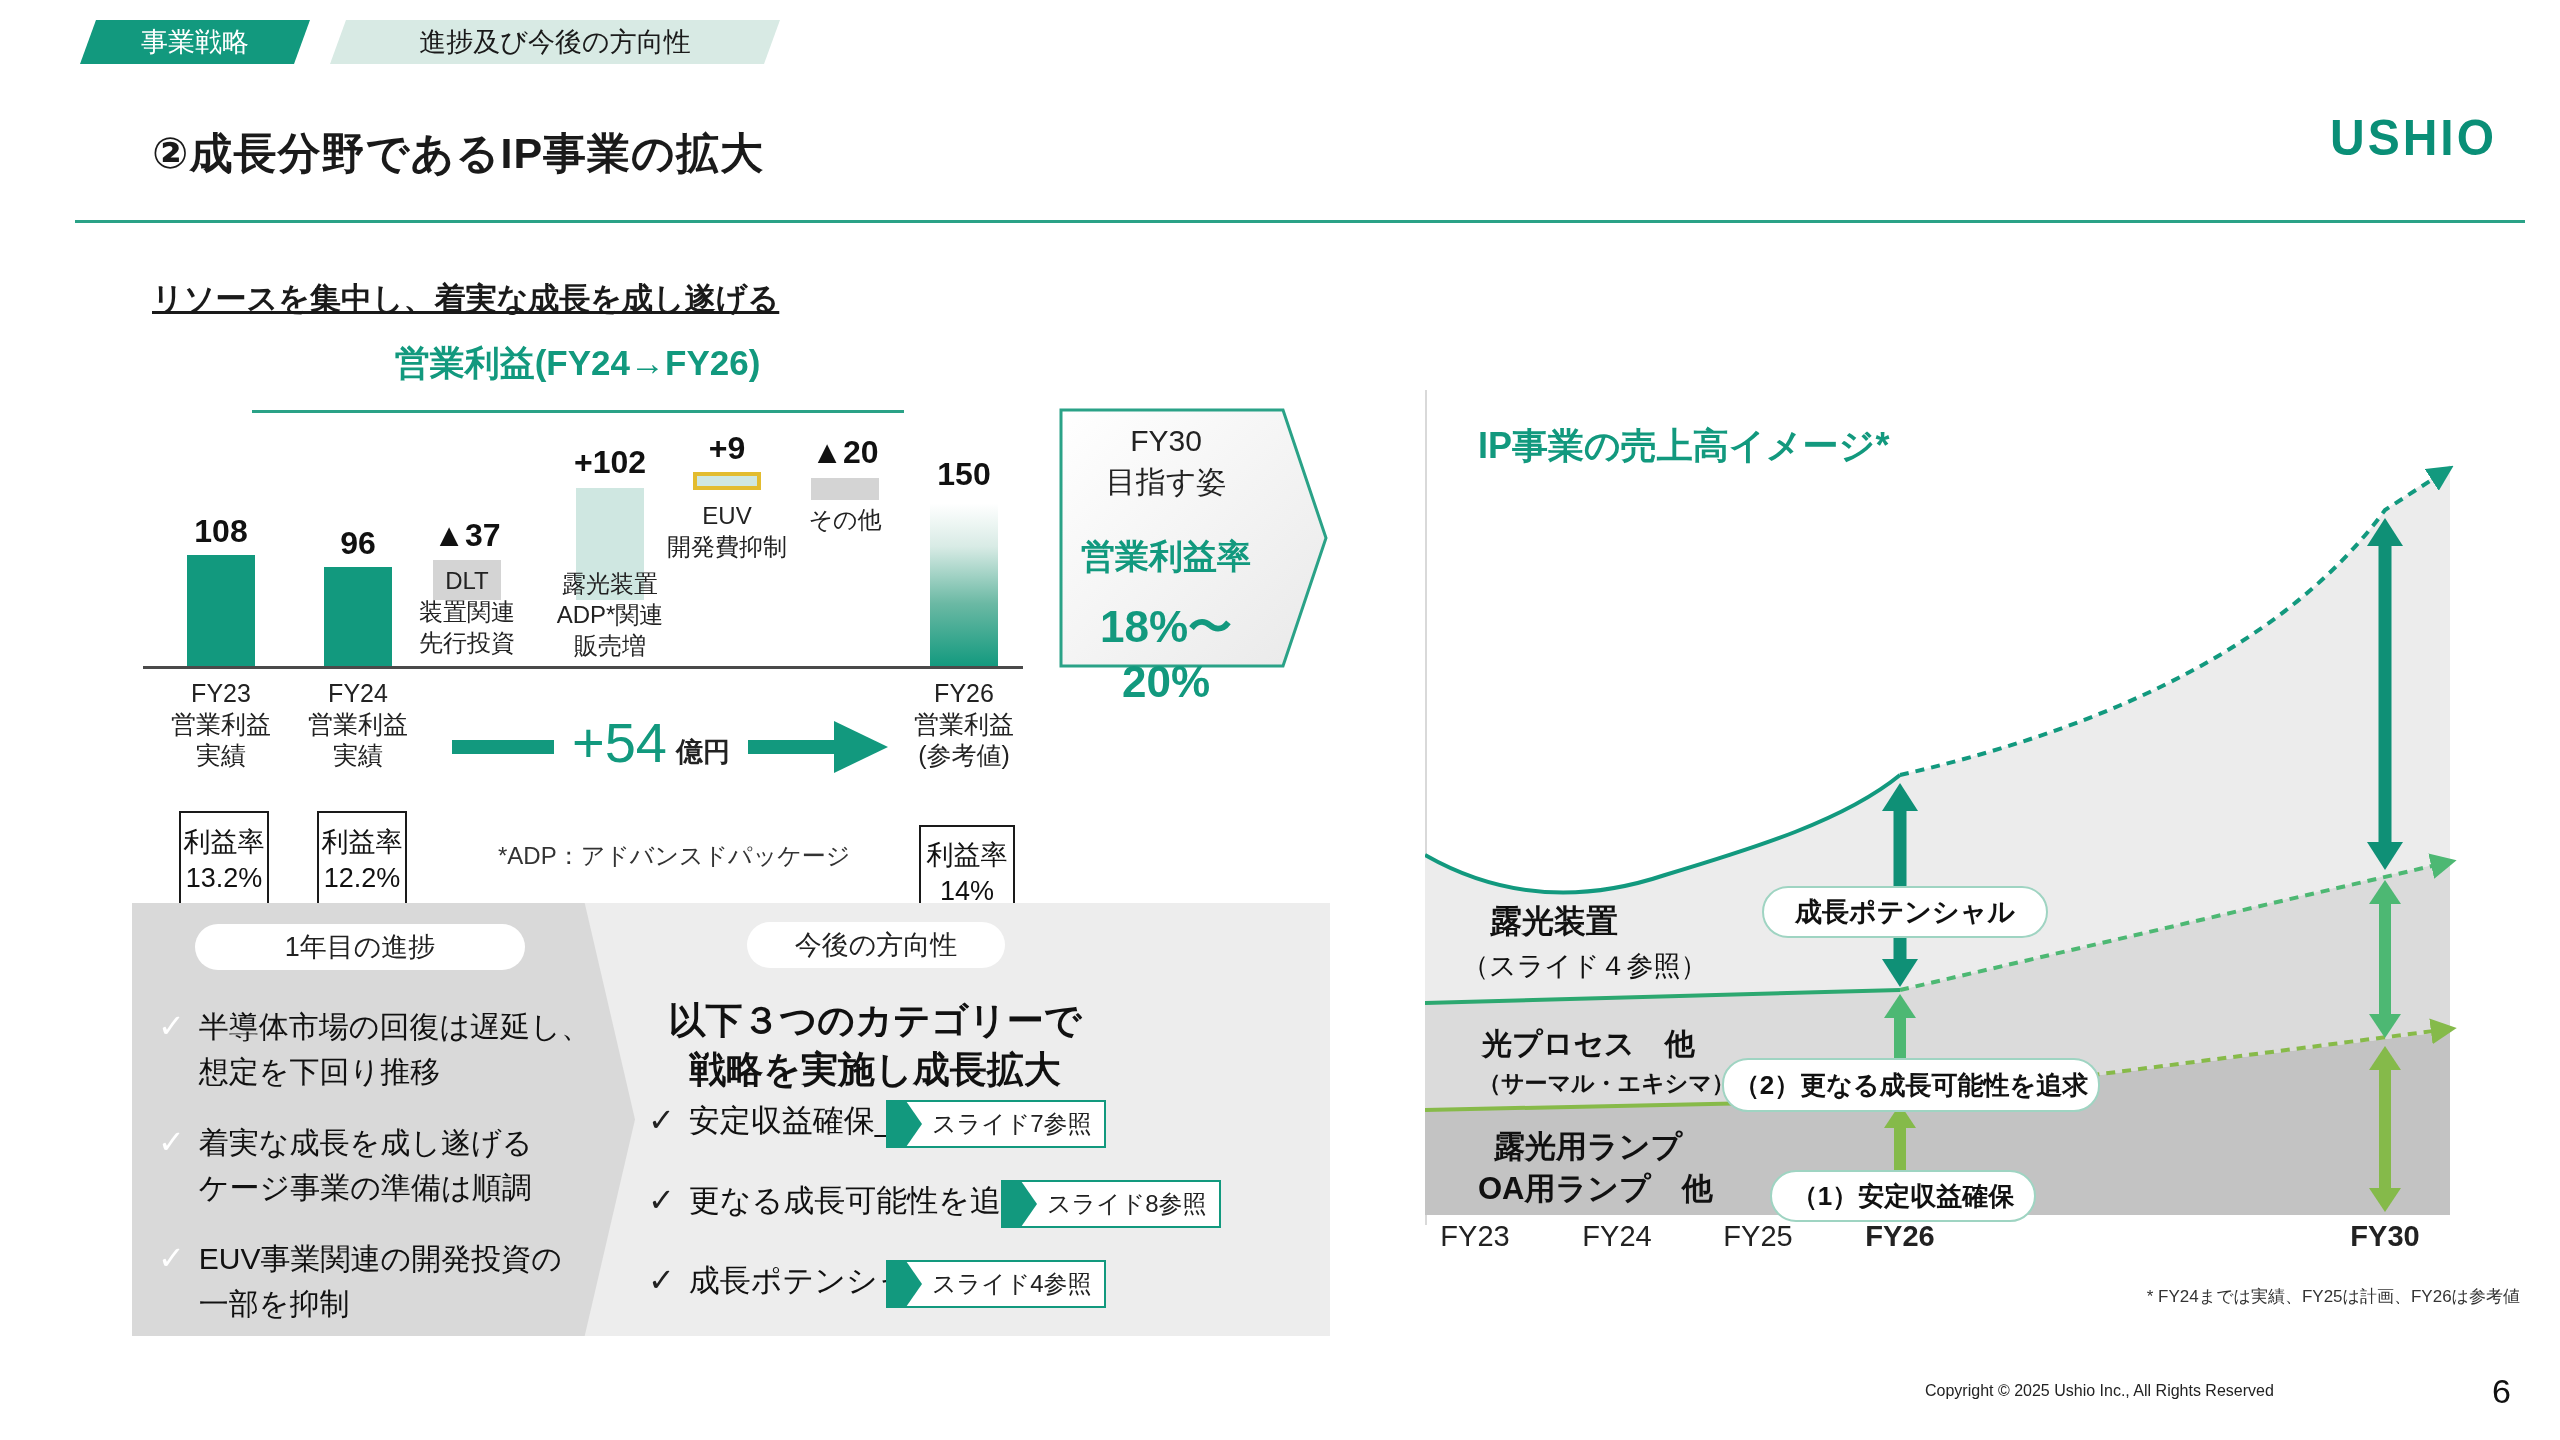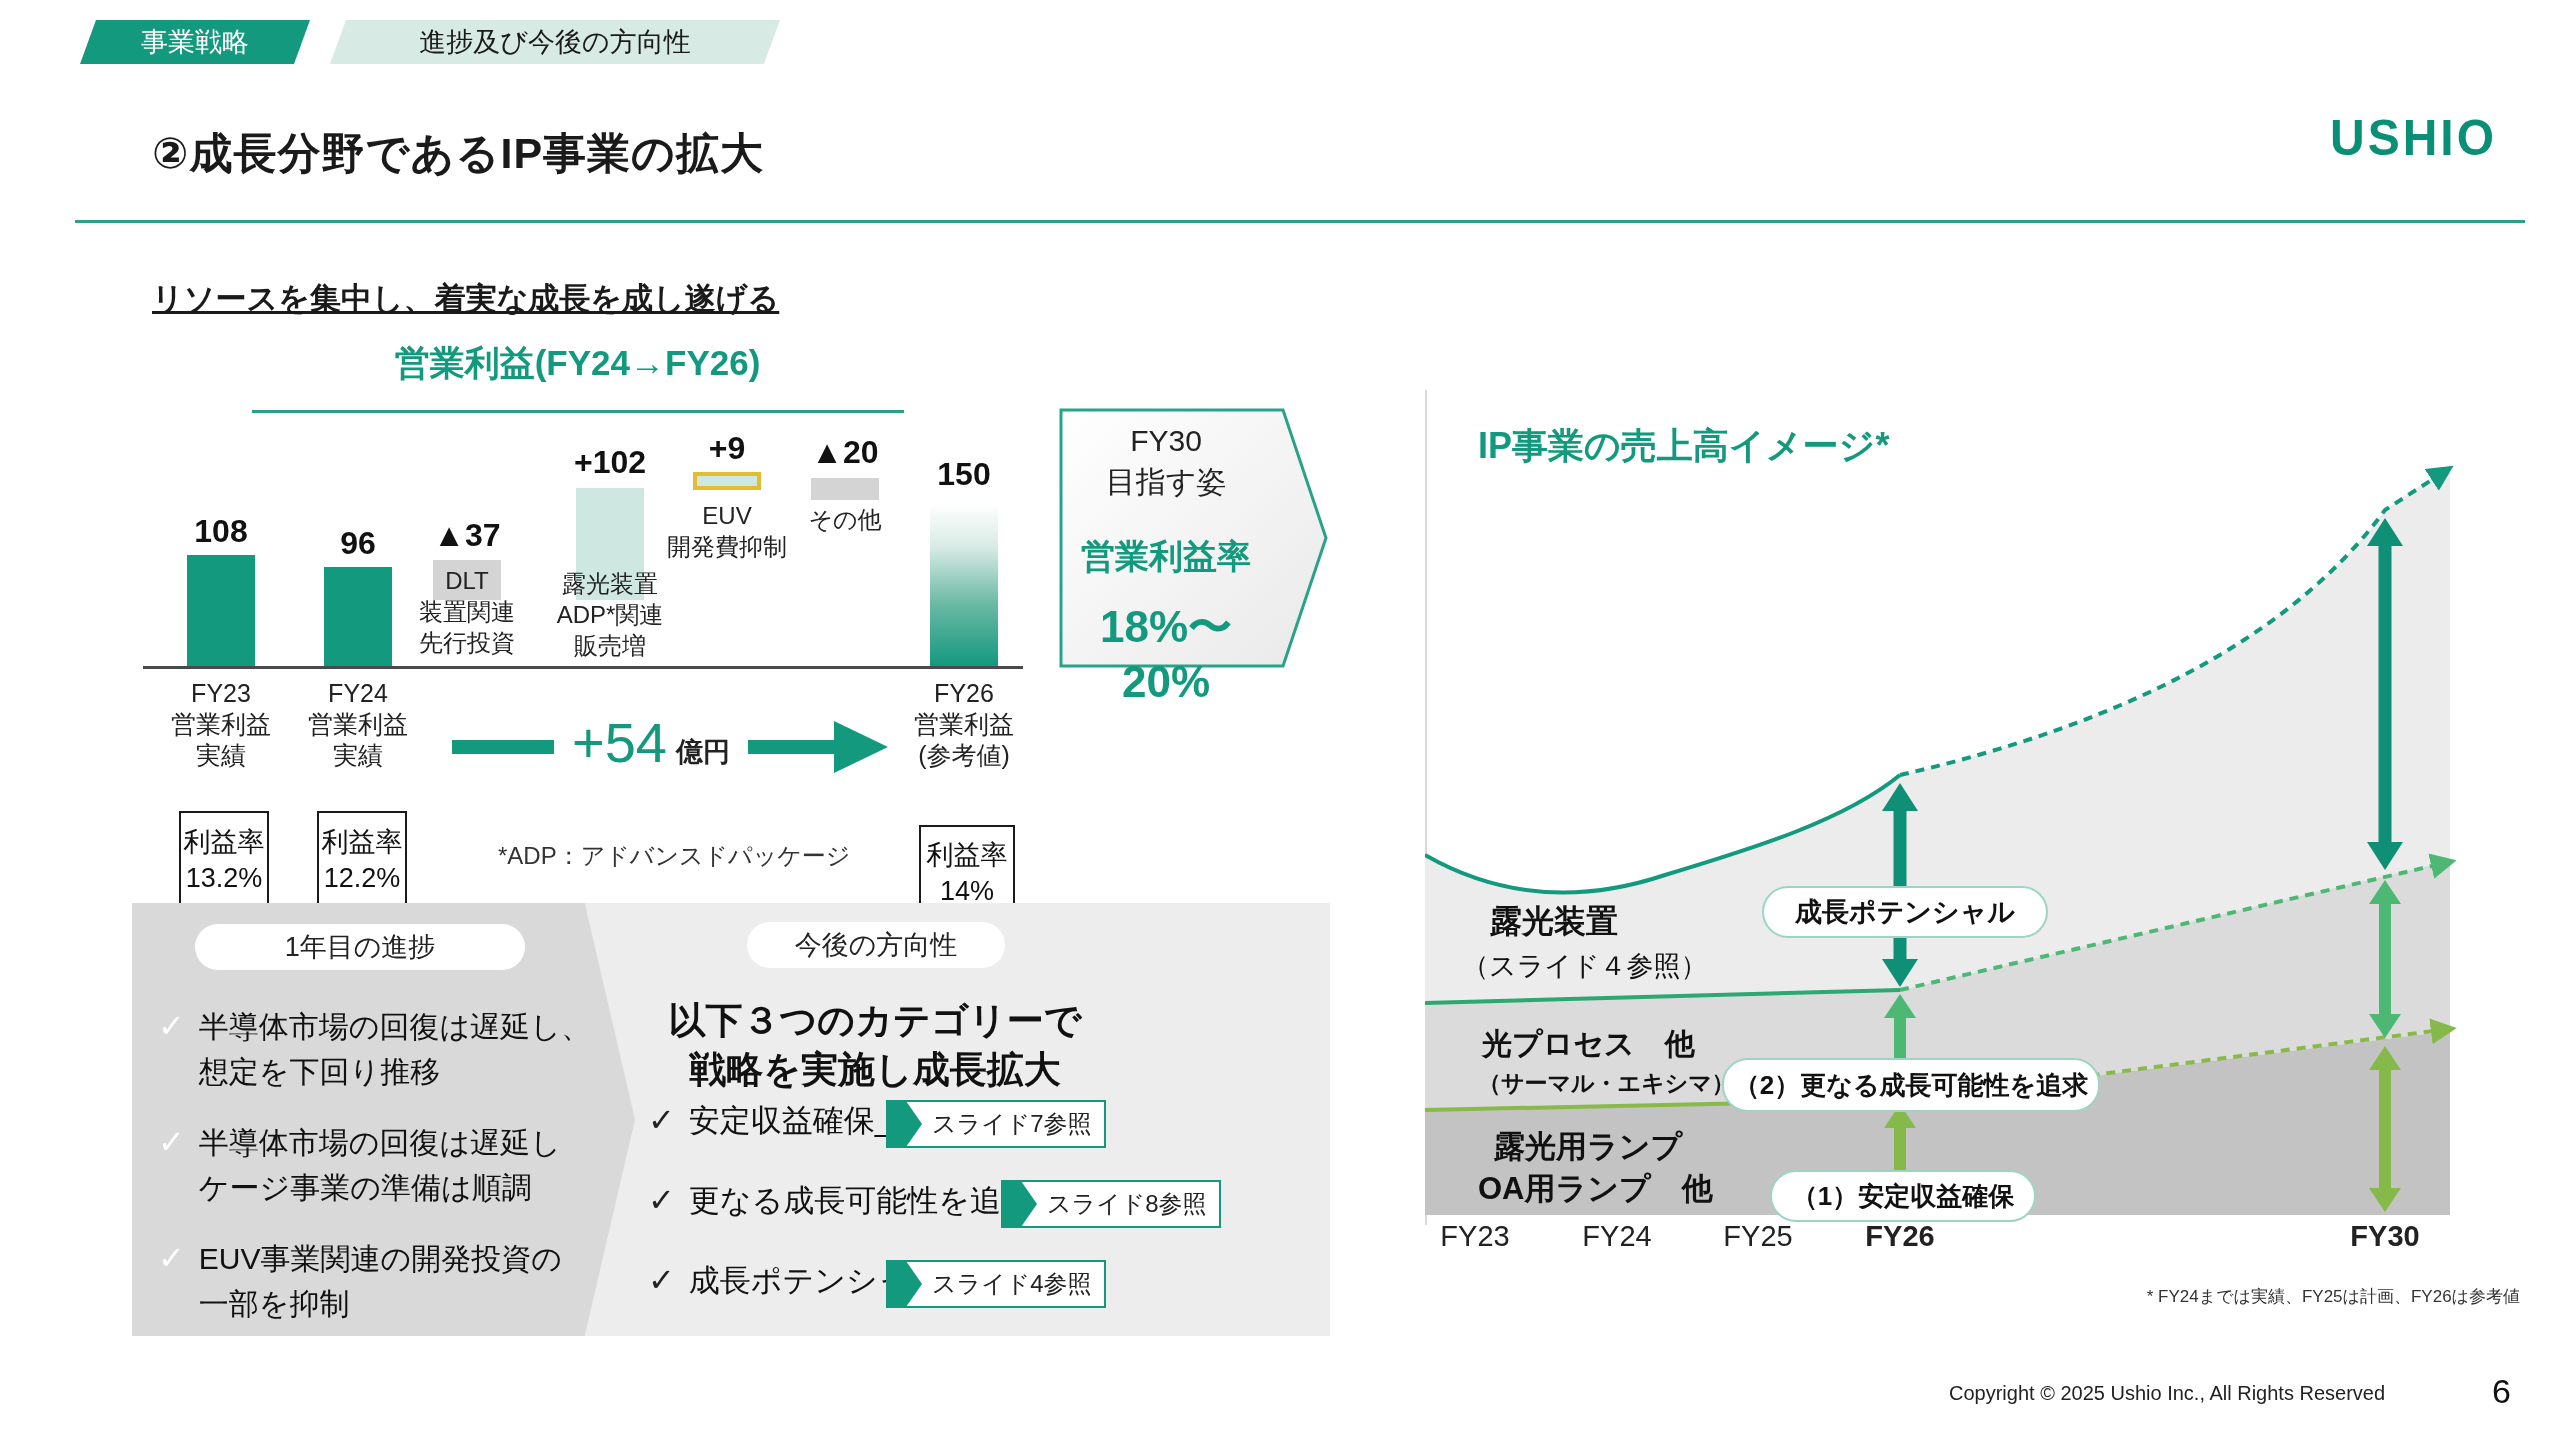--- a/index.html
+++ b/index.html
@@ -57,21 +57,21 @@
   .badge-chevron{width:34px;height:100%;background:#12997e;clip-path:polygon(0 0,55% 0,100% 50%,55% 100%,0 100%);flex:0 0 auto;}
   .badge-text{font-size:24px;color:#222;padding:0 12px 0 10px;white-space:nowrap;}
 
   
   .rev-title{font-size:36px;font-weight:bold;color:#12997e;}
   .band-lab{font-weight:bold;color:#111;}
   .rev-pill{position:absolute;background:#ffffff;border:2px solid #9fd4c2;border-radius:26px;
             display:flex;align-items:center;justify-content:center;font-weight:bold;color:#111;}
   .xlab{position:absolute;width:120px;text-align:center;font-size:29px;color:#222;}
   .footnote{font-size:17px;color:#333;}
-  .copyright{font-size:20px;color:#222;margin-left:24px;}
+  .copyright{font-size:16px;color:#222;}
   .pagenum{font-size:34px;color:#111;}
 </style>
 </head>
 <body>
 
 <div id="slide">
 
   <div class="abs tag tag1" style="left:80px;top:20px;width:230px;height:44px;">
     <span>事業戦略</span>
   </div>
@@ -184,21 +184,21 @@
   <div class="chk-row" style="left:158px;top:1004px;">
     <span class="chk-white">✓</span>
     <span class="chk-text">
       <div>半導体市場の回復は遅延し、</div>
       <div>想定を下回り推移</div>
     </span>
   </div>
   <div class="chk-row" style="left:158px;top:1120px;">
     <span class="chk-white">✓</span>
     <span class="chk-text">
-      <div>半導体市場の回復は遅延し</div>
+      <div>着実な成長を成し遂げる</div>
       <div>ケージ事業の準備は順調</div>
     </span>
   </div>
   <div class="chk-row" style="left:158px;top:1236px;">
     <span class="chk-white">✓</span>
     <span class="chk-text">
       <div>EUV事業関連の開発投資の</div>
       <div>一部を抑制</div>
     </span>
   </div>

